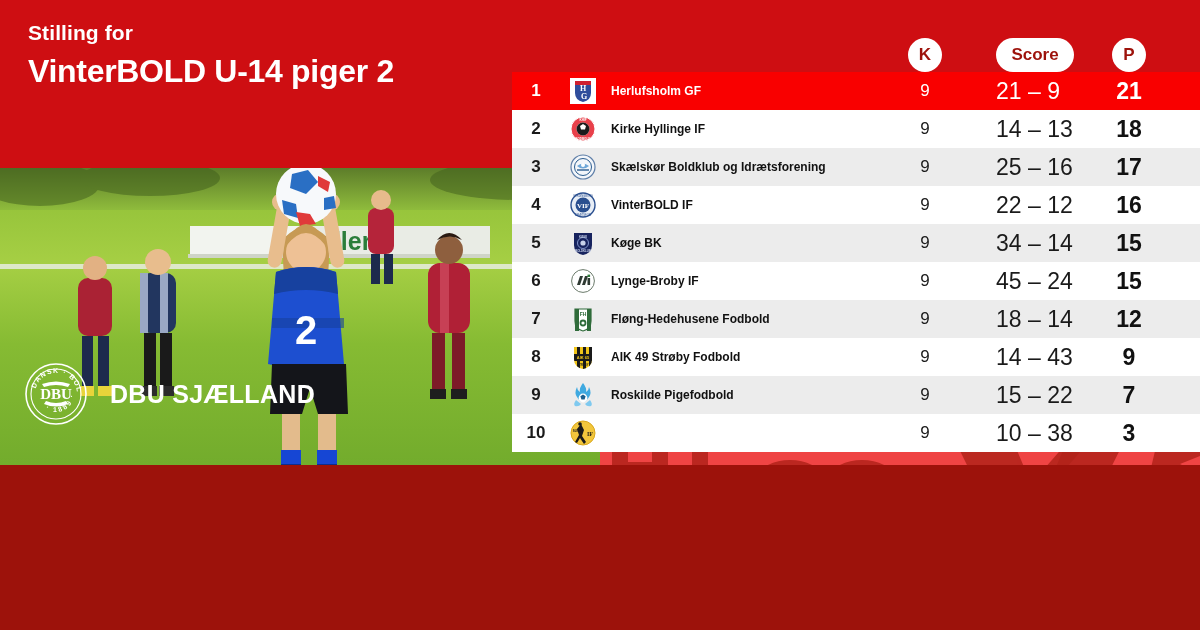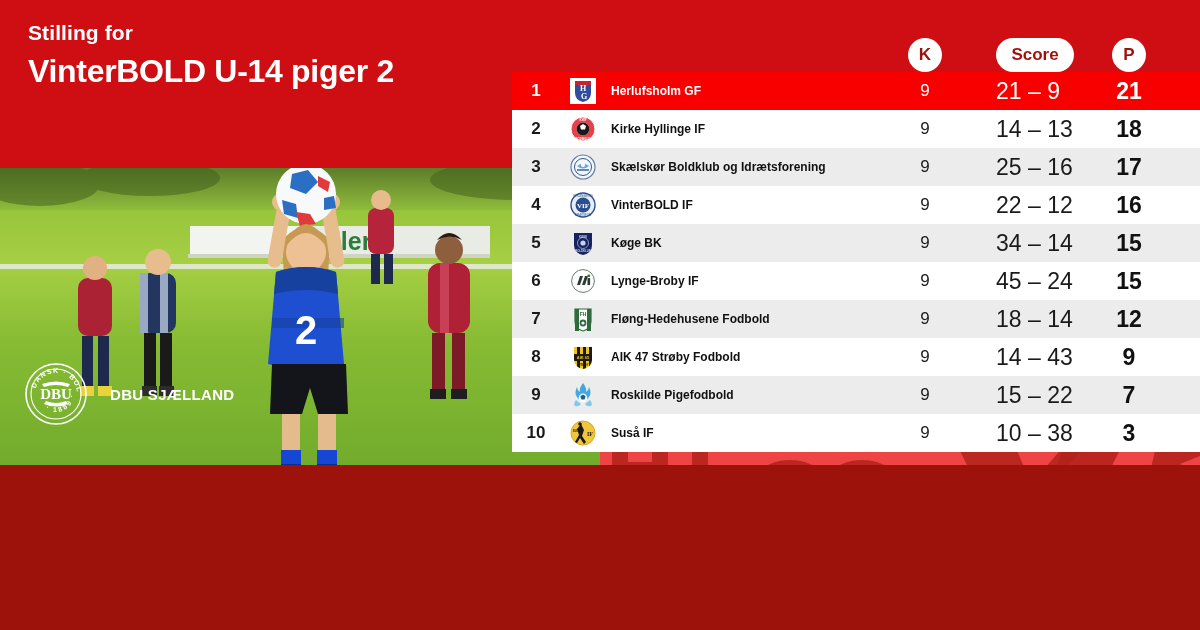--- a/index.html
+++ b/index.html
@@ -165,21 +165,21 @@
     align-items: center;
   }
   .dbu-logo {
     margin-left: 24px;
     width: 64px; height: 64px;
     flex: 0 0 64px;
   }
   .footer-label {
     margin-left: 22px;
     color: #ffffff;
-    font-size: 15px;
+    font-size: 25px;
     font-weight: bold;
     letter-spacing: 0.3px;
   }
 </style>
 </head>
 <body>
 
 <div id="stage">
 
   <div class="watermark">
@@ -478,21 +478,21 @@
               <rect x="7" y="0" width="3" height="26"></rect>
               <rect x="13" y="0" width="3" height="26"></rect>
               <rect x="19" y="0" width="3" height="26"></rect>
             </g>
             <rect x="0" y="10" width="26" height="7" fill="#1a1a1a"></rect>
           </g>
           <text x="13" y="15.4" text-anchor="middle" font-family="Liberation Sans, sans-serif" font-size="4" font-weight="bold" fill="#f0c419">AIK 65</text>
           <text x="13" y="22" text-anchor="middle" font-family="Liberation Sans, sans-serif" font-size="2.6" font-weight="bold" fill="#1a1a1a">STRØBY</text>
         </svg>
       </div>
-      <div class="c-team">AIK 47 Strøby Fodbold</div>
+      <div class="c-team">AIK 49 Strøby Fodbold</div>
       <div class="c-k">9</div>
       <div class="c-score">14 – 43</div>
       <div class="c-pts">9</div>
     </div>
 
     <div class="row alt">
       <div class="c-rank">9</div>
       <div class="c-logo">
         <svg width="26" height="26" viewBox="0 0 26 26">
           <path d="M 13 1 q 4 5 3 9 q 3 -2 3 -5 q 3 6 0 10 q -3 5 -6 5 q -3 0 -6 -5 q -3 -4 0 -10 q 0 3 3 5 q -1 -4 3 -9 z" fill="#3fa9e0"></path>
@@ -513,21 +513,20 @@
       <div class="c-logo">
         <svg width="26" height="26" viewBox="0 0 26 26">
           <circle cx="13" cy="13" r="12" fill="#f2c63c"></circle>
           <circle cx="13" cy="13" r="12" fill="none" stroke="#d9a81e" stroke-width="1"></circle>
           <path d="M 11 4 l 3 6 l -2 6 l 4 6 l -2 2 l -4 -6 l -3 5 l -2 -1 l 4 -7 l -2 -6 z" fill="#1a1a1a"></path>
           <circle cx="10" cy="4" r="1.8" fill="#1a1a1a"></circle>
           <text x="20" y="16" text-anchor="middle" font-family="Liberation Serif, serif" font-size="6" font-weight="bold" fill="#1a1a1a">IF</text>
           <text x="7" y="12" text-anchor="middle" font-family="Liberation Sans, sans-serif" font-size="3" font-weight="bold" fill="#1a1a1a">SUSÅ</text>
         </svg>
       </div>
-      <div class="c-team">Suså IF</div>
       <div class="c-k">9</div>
       <div class="c-score">10 – 38</div>
       <div class="c-pts">3</div>
     </div>
 
   </div>
 
   <div class="footer">
     <div class="dbu-logo">
       <svg width="64" height="64" viewBox="0 0 64 64">

